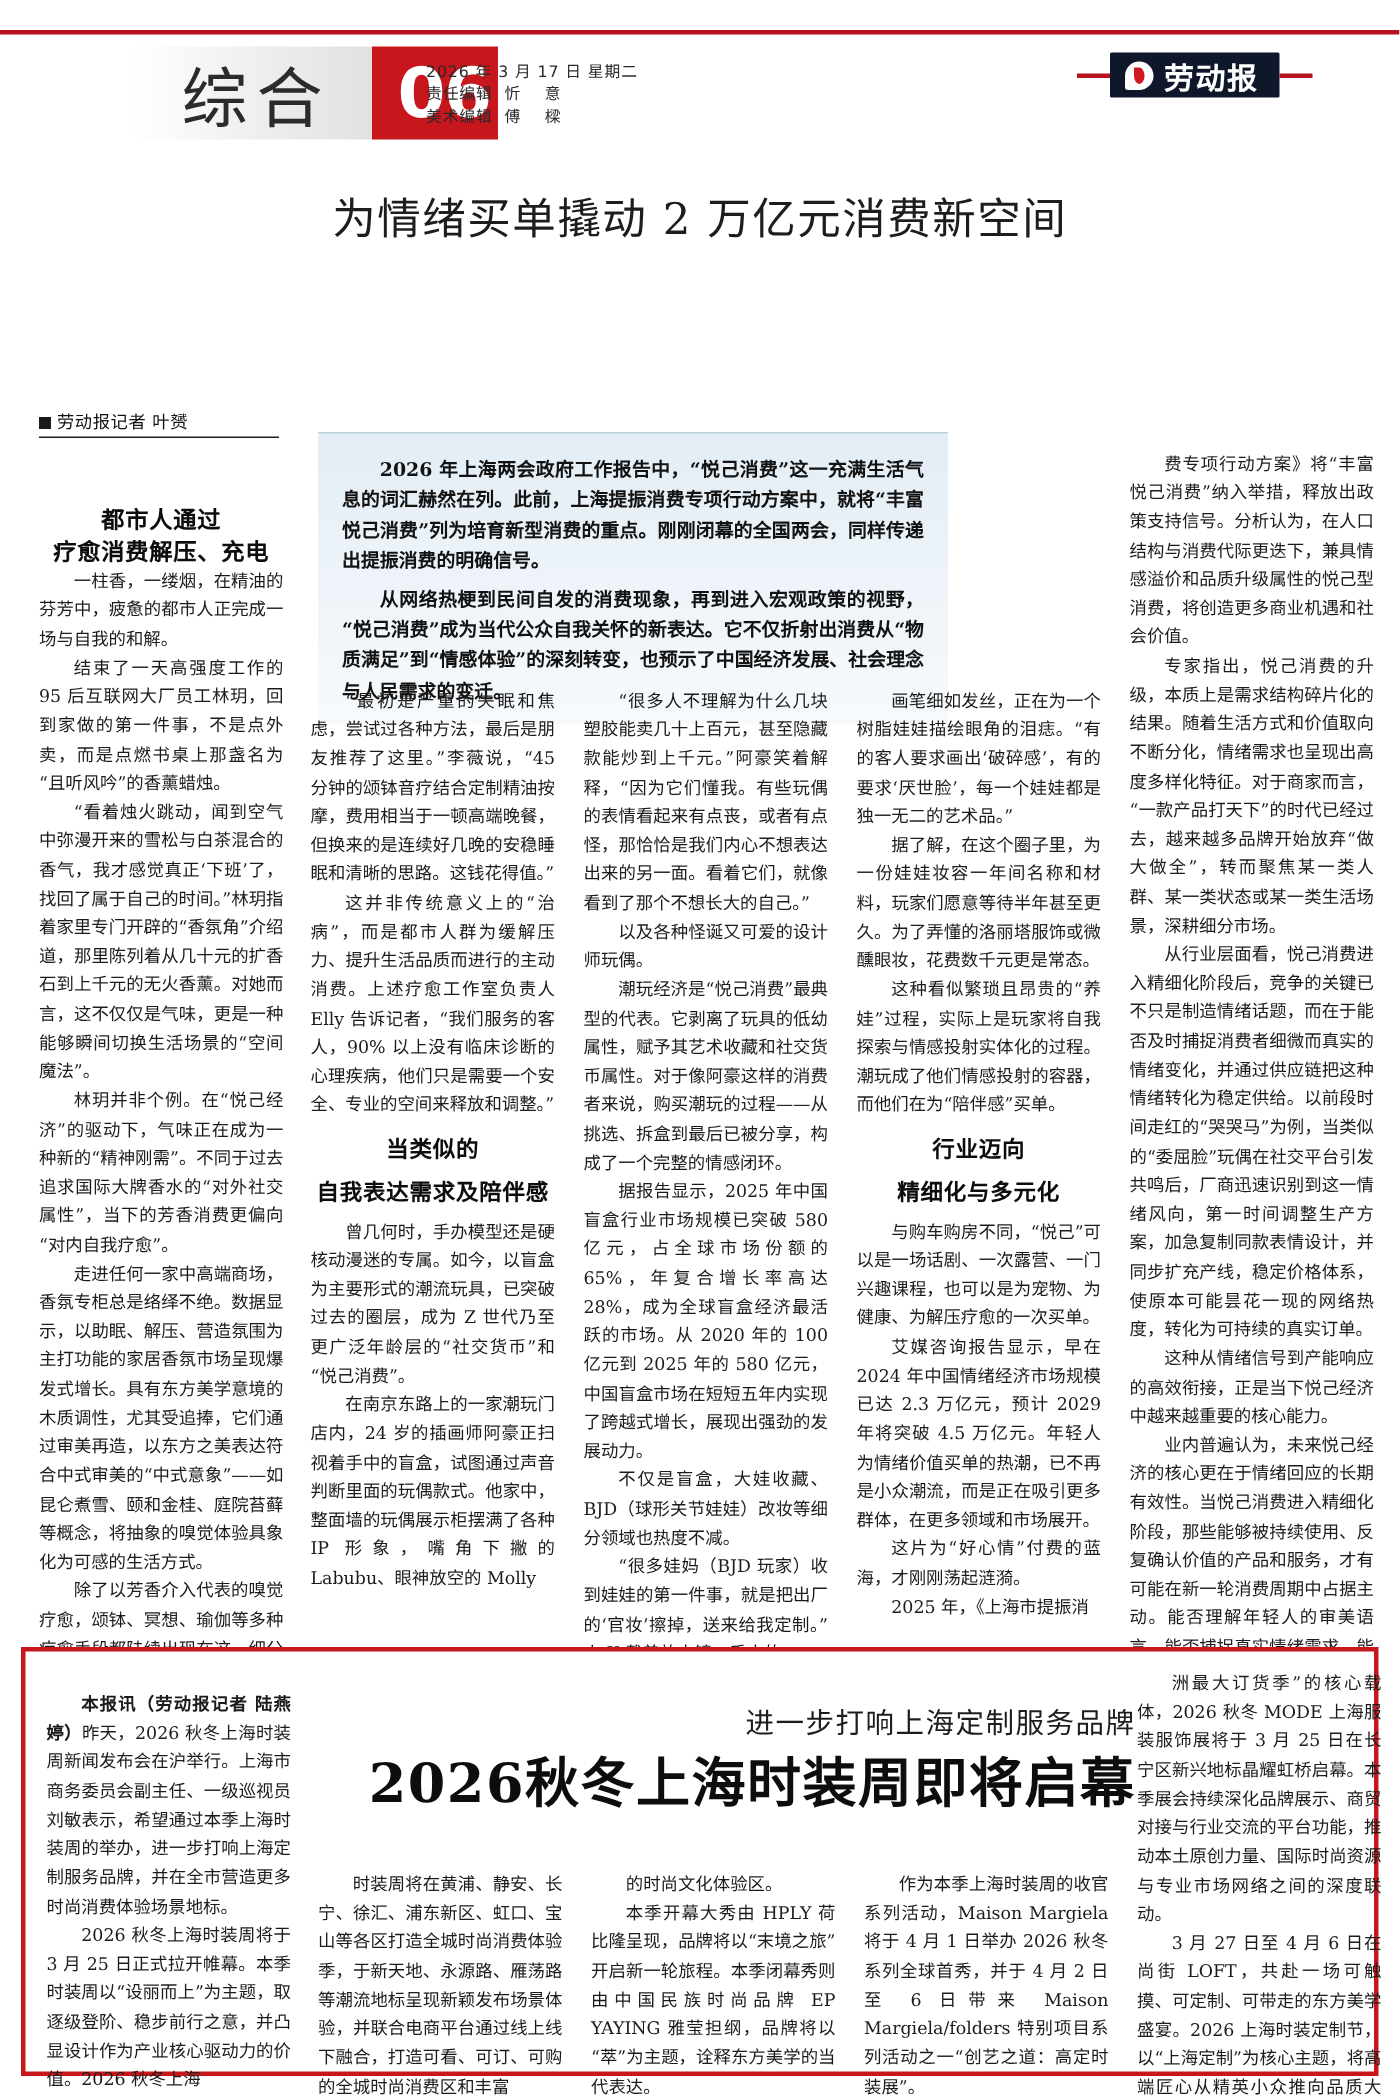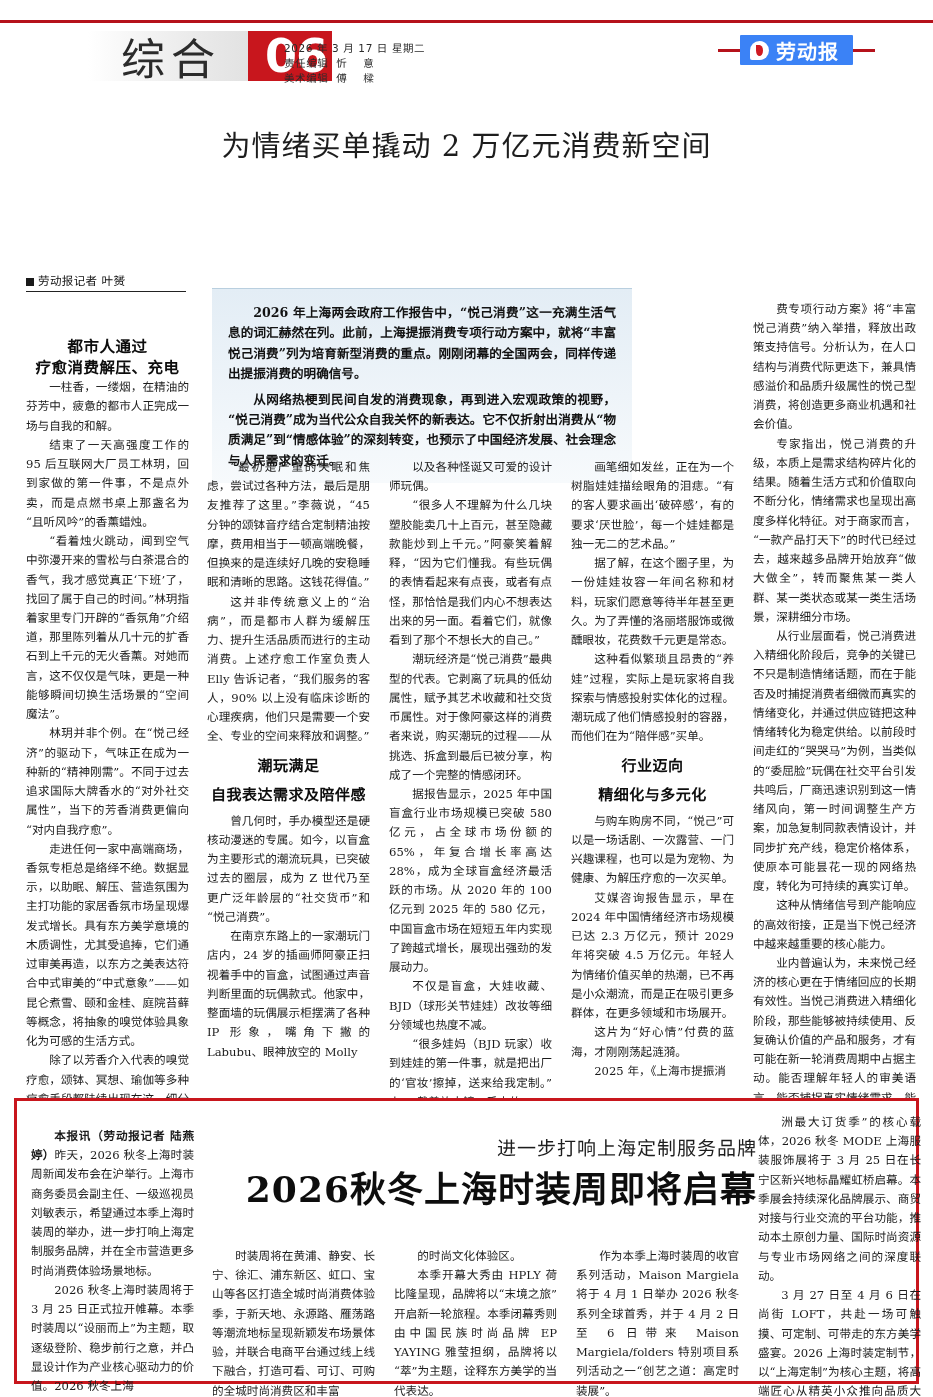--- a/index.html
+++ b/index.html
@@ -28,21 +28,21 @@
   .masthead {
     position: absolute;
     left: 0; top: 23px;
     width: 933px; height: 75px;
   }
   .mast-section-wrap {
     position: absolute;
     left: 88px; top: 8px;
     display: flex;
     align-items: stretch;
-    height: 50px;
+    height: 62px;
   }
   .mast-section {
     width: 160px;
     background: linear-gradient(to right, #ffffff 0%, #ececec 60%, #e2e2e2 100%);
     display: flex;
     align-items: center;
     justify-content: center;
   }
   .mast-section-text {
     font-family: "DejaVu Serif", "Liberation Serif", serif;
@@ -78,21 +78,21 @@
   }
   .mast-meta .ed-row { white-space: pre; }
 
   .mast-logo-wrap {
     position: absolute;
     right: 58px; top: 12px;
     display: flex;
     align-items: center;
   }
   .mast-logo {
-    background: #3b82f6;
+    background: #0f172a;
     height: 30px;
     padding: 0 14px 0 10px;
     display: flex;
     align-items: center;
     gap: 7px;
     border-radius: 1px;
   }
   .mast-logo-mark {
     width: 19px; height: 19px;
     background: #ffffff;
@@ -340,29 +340,29 @@
     <p>“看着烛火跳动，闻到空气中弥漫开来的雪松与白茶混合的香气，我才感觉真正‘下班’了，找回了属于自己的时间。”林玥指着家里专门开辟的“香氛角”介绍道，那里陈列着从几十元的扩香石到上千元的无火香薰。对她而言，这不仅仅是气味，更是一种能够瞬间切换生活场景的“空间魔法”。</p>
     <p>林玥并非个例。在“悦己经济”的驱动下，气味正在成为一种新的“精神刚需”。不同于过去追求国际大牌香水的“对外社交属性”，当下的芳香消费更偏向“对内自我疗愈”。</p>
     <p>走进任何一家中高端商场，香氛专柜总是络绎不绝。数据显示，以助眠、解压、营造氛围为主打功能的家居香氛市场呈现爆发式增长。具有东方美学意境的木质调性，尤其受追捧，它们通过审美再造，以东方之美表达符合中式审美的“中式意象”——如昆仑煮雪、颐和金桂、庭院苔藓等概念，将抽象的嗅觉体验具象化为可感的生活方式。</p>
     <p>除了以芳香介入代表的嗅觉疗愈，颂钵、冥想、瑜伽等多种疗愈手段都陆续出现在这一细分赛道中。</p>
     <p>在上海一家隐匿于写字楼内的疗愈工作室，李薇结束了本周第三次“情绪充电”。作为一家科技公司的中层管理者，</p>
   </div>
 
   <div class="col c2">
     <p>“最初是严重的失眠和焦虑，尝试过各种方法，最后是朋友推荐了这里。”李薇说，“45 分钟的颂钵音疗结合定制精油按摩，费用相当于一顿高端晚餐，但换来的是连续好几晚的安稳睡眠和清晰的思路。这钱花得值。”</p>
     <p>这并非传统意义上的“治病”，而是都市人群为缓解压力、提升生活品质而进行的主动消费。上述疗愈工作室负责人 Elly 告诉记者，“我们服务的客人，90% 以上没有临床诊断的心理疾病，他们只是需要一个安全、专业的空间来释放和调整。”</p>
-    <p class="sub-head">潮玩满足</p>
+    <p class="sub-head">当类似的</p>
     <p class="sub-head">自我表达需求及陪伴感</p>
     <p>曾几何时，手办模型还是硬核动漫迷的专属。如今，以盲盒为主要形式的潮流玩具，已突破过去的圈层，成为 Z 世代乃至更广泛年龄层的“社交货币”和“悦己消费”。</p>
     <p>在南京东路上的一家潮玩门店内，24 岁的插画师阿豪正扫视着手中的盲盒，试图通过声音判断里面的玩偶款式。他家中，整面墙的玩偶展示柜摆满了各种 IP 形象，嘴角下撇的 Labubu、眼神放空的 Molly</p>
   </div>
 
   <div class="col c3">
+    <p>“很多人不理解为什么几块塑胶能卖几十上百元，甚至隐藏款能炒到上千元。”阿豪笑着解释，“因为它们懂我。有些玩偶的表情看起来有点丧，或者有点怪，那恰恰是我们内心不想表达出来的另一面。看着它们，就像看到了那个不想长大的自己。”</p>
     <p>以及各种怪诞又可爱的设计师玩偶。</p>
-    <p>“很多人不理解为什么几块塑胶能卖几十上百元，甚至隐藏款能炒到上千元。”阿豪笑着解释，“因为它们懂我。有些玩偶的表情看起来有点丧，或者有点怪，那恰恰是我们内心不想表达出来的另一面。看着它们，就像看到了那个不想长大的自己。”</p>
     <p>潮玩经济是“悦己消费”最典型的代表。它剥离了玩具的低幼属性，赋予其艺术收藏和社交货币属性。对于像阿豪这样的消费者来说，购买潮玩的过程——从挑选、拆盒到最后已被分享，构成了一个完整的情感闭环。</p>
     <p>据报告显示，2025 年中国盲盒行业市场规模已突破 580 亿元，占全球市场份额的 65%，年复合增长率高达 28%，成为全球盲盒经济最活跃的市场。从 2020 年的 100 亿元到 2025 年的 580 亿元，中国盲盒市场在短短五年内实现了跨越式增长，展现出强劲的发展动力。</p>
     <p>不仅是盲盒，大娃收藏、BJD（球形关节娃娃）改妆等细分领域也热度不减。</p>
     <p>“很多娃妈（BJD 玩家）收到娃娃的第一件事，就是把出厂的‘官妆’擦掉，送来给我定制。”小 K 戴着放大镜，手中的</p>
   </div>
 
   <div class="col c4">
     <p>画笔细如发丝，正在为一个树脂娃娃描绘眼角的泪痣。“有的客人要求画出‘破碎感’，有的要求‘厌世脸’，每一个娃娃都是独一无二的艺术品。”</p>
     <p>据了解，在这个圈子里，为一份娃娃妆容一年间名称和材料，玩家们愿意等待半年甚至更久。为了弄懂的洛丽塔服饰或微醺眼妆，花费数千元更是常态。</p>
     <p>这种看似繁琐且昂贵的“养娃”过程，实际上是玩家将自我探索与情感投射实体化的过程。潮玩成了他们情感投射的容器，而他们在为“陪伴感”买单。</p>

